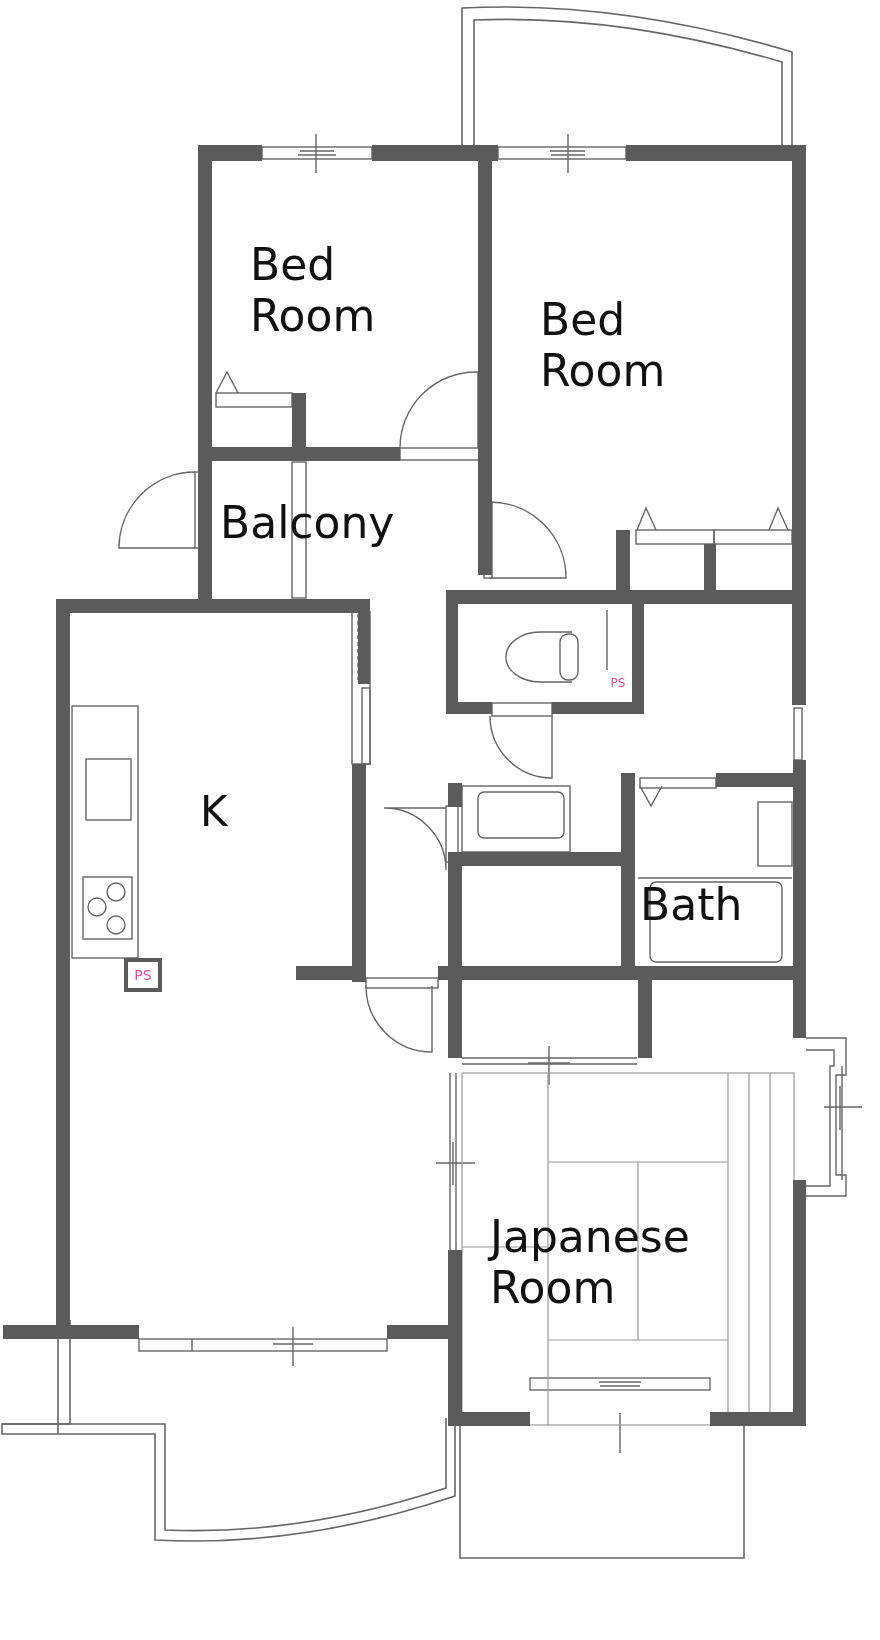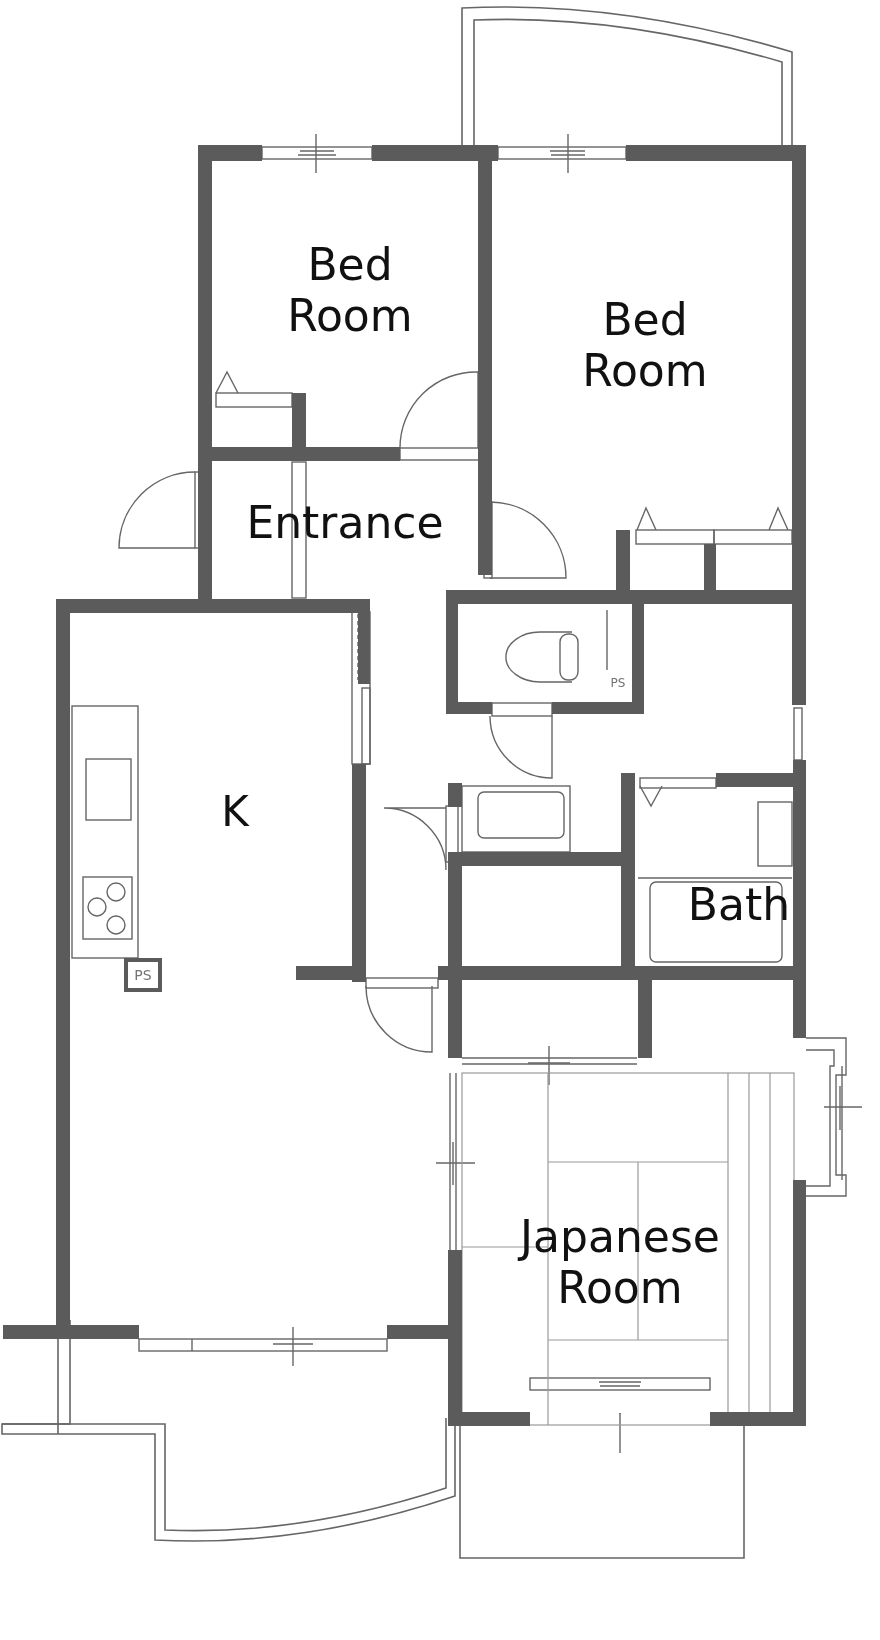--- a/index.html
+++ b/index.html
@@ -1,20 +1,20 @@
 <!DOCTYPE html>
 <html><head>
 <meta charset="utf-8">
 <style>
   html,body{margin:0;padding:0;background:#fff;}
   body{width:880px;height:1640px;position:relative;overflow:hidden;font-family:"DejaVu Sans","Liberation Sans",sans-serif;}
   #plan{position:absolute;left:0;top:0;width:880px;height:1640px;}
   .w{position:absolute;background:#5b5b5b;}
-  .lbl{position:absolute;color:#111;text-align:center;line-height:1.15;font-weight:400;white-space:nowrap;}
-  .ps{position:absolute;background:#fff;border:1px solid #5b5b5b;font-size:13px;color:#737373;display:flex;align-items:center;justify-content:center;}
+  .lbl{position:absolute;color:#111;line-height:1.15;font-weight:400;white-space:nowrap;}
+  .ps{position:absolute;background:#fff;border:1px solid #5b5b5b;font-size:13px;color:#ec4899;display:flex;align-items:center;justify-content:center;}
 </style>
 </head>
 <body>
 
 <div id="plan">
 
   <svg width="880" height="1640" style="position:absolute;left:0;top:0" fill="none" stroke="#666" stroke-width="1.6">
 
     <g>
       <path d="M462 146 L462 8 Q620 0 792 52 L792 146"></path>
@@ -182,20 +182,20 @@
   <div class="ps" style="left:124px;top:958px;width:30px;height:26px;border:4px solid #5b5b5b;font-size:14px">PS</div>
 
   <div class="lbl" style="left:250px;top:240px;width:200px;font-size:44px">
     <div>Bed</div>
     <div>Room</div>
   </div>
   <div class="lbl" style="left:540px;top:295px;width:210px;font-size:44px">
     <div>Bed</div>
     <div>Room</div>
   </div>
-  <div class="lbl" style="left:220px;top:498px;width:250px;font-size:44px">Entrance</div>
+  <div class="lbl" style="left:220px;top:498px;width:250px;font-size:44px">Balcony</div>
   <div class="lbl" style="left:200px;top:788px;width:70px;font-size:42px">K</div>
-  <div class="lbl" style="left:664px;top:880px;width:150px;font-size:44px">Bath</div>
+  <div class="lbl" style="left:640px;top:880px;width:150px;font-size:44px">Bath</div>
   <div class="lbl" style="left:490px;top:1212px;width:260px;font-size:44px">
     <div>Japanese</div>
     <div>Room</div>
   </div>
 </div>
 
 </body></html>

